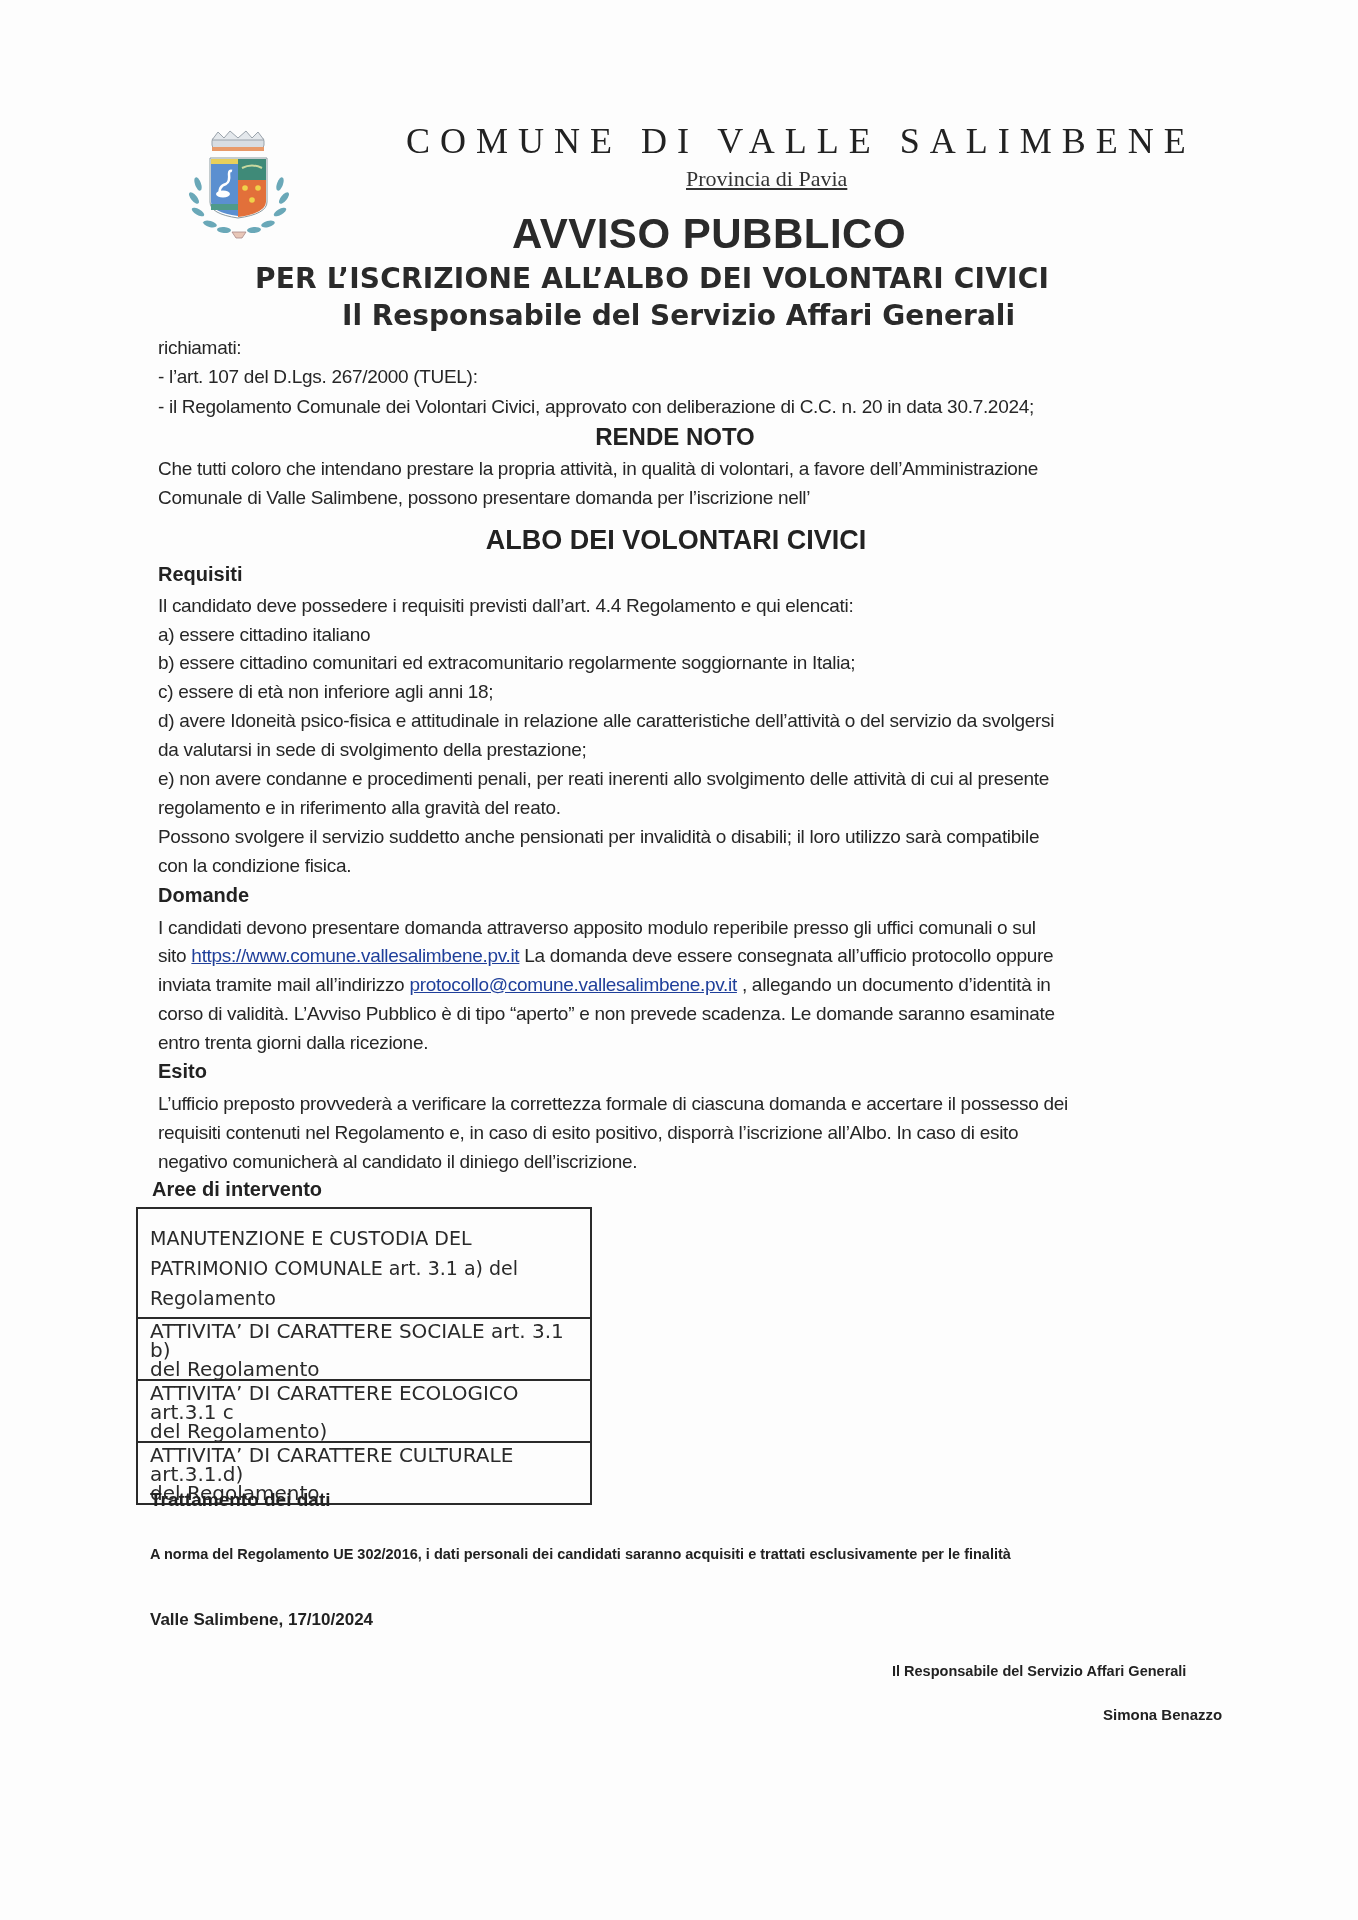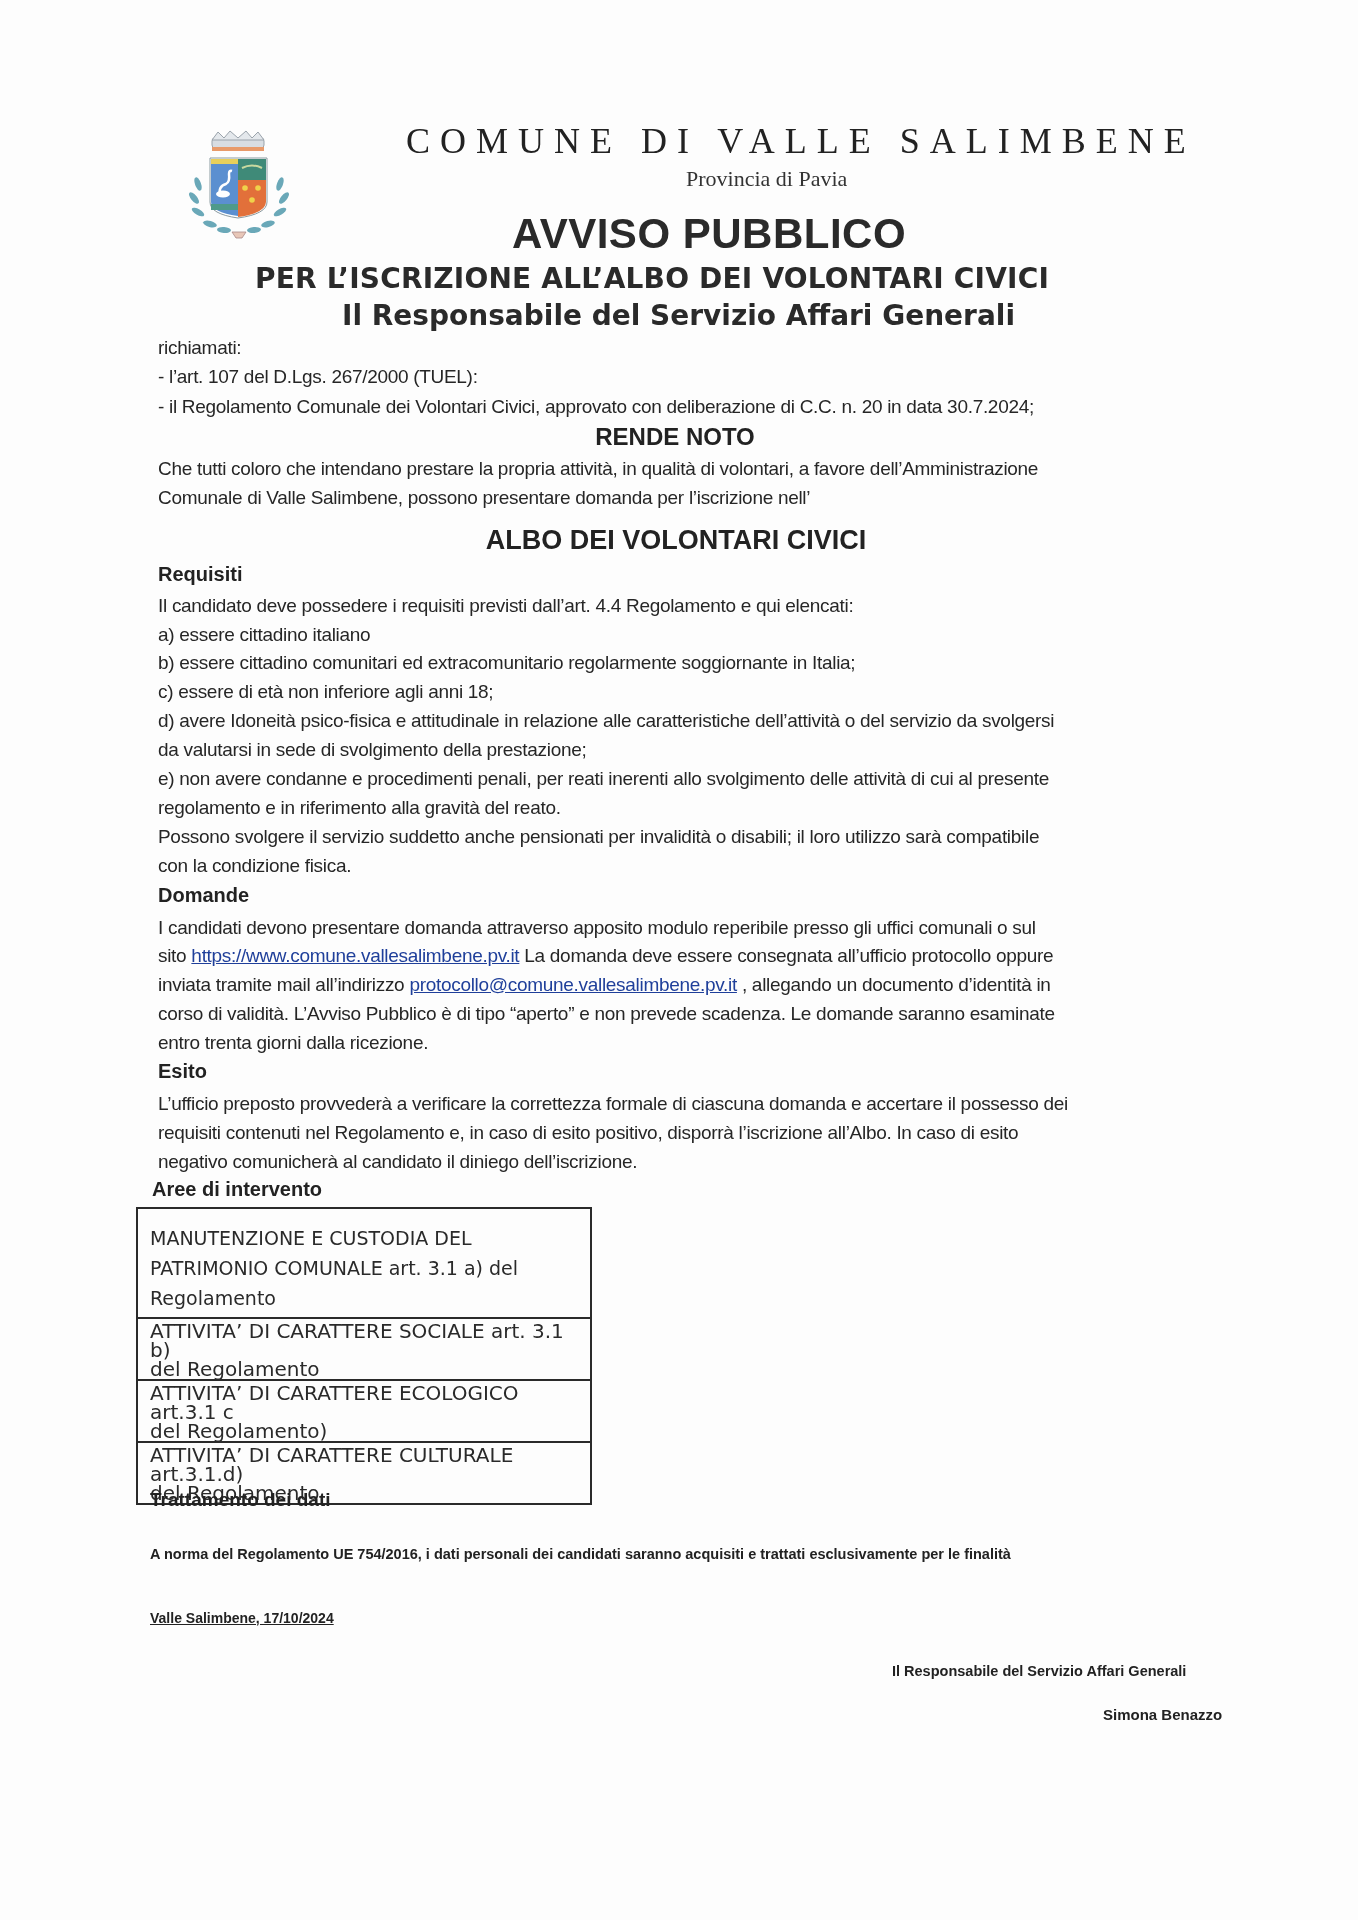--- a/index.html
+++ b/index.html
@@ -2,41 +2,41 @@
 <html><head>
 <meta charset="utf-8">
 <style>
   html, body { margin: 0; padding: 0; background: #ffffff; }
   body { width: 1358px; height: 1920px; position: relative; overflow: hidden; color: #1e1e1e; }
   .page { position: absolute; left: 0; top: 0; width: 1358px; height: 1920px; background: #fdfdfd; }
 
   .crest { position: absolute; left: 168px; top: 128px; width: 144px; height: 116px; }
 
   .comune { position: absolute; left: 406px; top: 120px; font-family: "Liberation Serif", serif; font-size: 36px; letter-spacing: 10px; color: #222; white-space: nowrap; }
-  .provincia { position: absolute; left: 686px; top: 166px; font-family: "Liberation Serif", serif; font-size: 22px; color: #333; white-space: nowrap; }
+  .provincia { position: absolute; left: 686px; top: 166px; font-family: "Liberation Serif", serif; font-size: 22px; color: #333; white-space: nowrap; text-decoration: underline; }
 
   .title-1 { position: absolute; left: 0; width: 1358px; top: 210px; text-align: center; font-family: "Liberation Sans", sans-serif; font-weight: bold; font-size: 42px; color: #2a2a2a; transform: translateX(30px); letter-spacing: 0.5px; }
   .title-2 { position: absolute; left: 255px; top: 262px; font-family: "DejaVu Sans", sans-serif; font-weight: bold; font-size: 28px; color: #2a2a2a; white-space: nowrap; letter-spacing: 0.2px; }
   .title-3 { position: absolute; left: 342px; top: 299px; font-family: "DejaVu Sans", sans-serif; font-weight: bold; font-size: 28px; color: #2a2a2a; white-space: nowrap; }
 
   .body { font-family: "Liberation Sans Narrow", "Liberation Sans", sans-serif; font-size: 19px; color: #262626; }
   .line { position: absolute; left: 158px; white-space: nowrap; letter-spacing: -0.3px; }
   .sechead { position: absolute; left: 158px; font-weight: bold; font-size: 20px; white-space: nowrap; color: #222; }
   .center-head { position: absolute; left: 0; width: 1358px; text-align: center; font-weight: bold; white-space: nowrap; color: #222; }
   .link { color: #1f3f9a; text-decoration: underline; }
 
   .aree-table { position: absolute; left: 136px; top: 1207px; width: 456px; border-collapse: collapse; border: 2px solid #2a2a2a; font-family: "DejaVu Sans", sans-serif; color: #2a2a2a; }
   .aree-table td { border: 2px solid #2a2a2a; padding: 3px 12px 0 12px; vertical-align: top; }
   .aree-table td.big { font-size: 19px; line-height: 30px; padding-top: 14px; padding-bottom: 2px; height: 92px; }
   .aree-table td.small { font-size: 20px; line-height: 19px; height: 50px; }
 
   .arial { font-family: "Liberation Sans", sans-serif; }
   .footer-head { position: absolute; left: 150px; top: 1489px; font-weight: bold; font-size: 19px; color: #222; }
   .privacy { position: absolute; left: 150px; top: 1542px; font-weight: bold; font-size: 14.5px; line-height: 25px; color: #222; white-space: nowrap; }
-  .date { position: absolute; left: 150px; top: 1610px; font-weight: bold; font-size: 14px; color: #222; text-decoration: underline; }
+  .date { position: absolute; left: 150px; top: 1610px; font-weight: bold; font-size: 17px; color: #222; }
   .sign-role { position: absolute; left: 892px; top: 1663px; font-weight: bold; font-size: 14.5px; color: #222; white-space: nowrap; }
   .sign-name { position: absolute; left: 1103px; top: 1706px; font-weight: bold; font-size: 15px; color: #222; white-space: nowrap; }
 </style>
 </head>
 <body>
 
 <div class="page">
 
   <svg class="crest" viewBox="0 0 144 116" xmlns="http://www.w3.org/2000/svg">
 
@@ -148,20 +148,20 @@
         <div>ATTIVITA’ DI CARATTERE CULTURALE art.3.1.d)</div>
         <div>del Regolamento</div>
       </td>
     </tr>
   </tbody>
     </table>
 
   <div class="arial">
     <div class="footer-head">Trattamento dei dati</div>
     <div class="privacy">
-      <div>A norma del Regolamento UE 754/2016, i dati personali dei candidati saranno acquisiti e trattati esclusivamente per le finalità</div>
+      <div>A norma del Regolamento UE 302/2016, i dati personali dei candidati saranno acquisiti e trattati esclusivamente per le finalità</div>
     </div>
     <div class="date">Valle Salimbene, 17/10/2024</div>
     <div class="sign-role">Il Responsabile del Servizio Affari Generali</div>
     <div class="sign-name">Simona Benazzo</div>
   </div>
 
 </div>
 
 </body></html>

